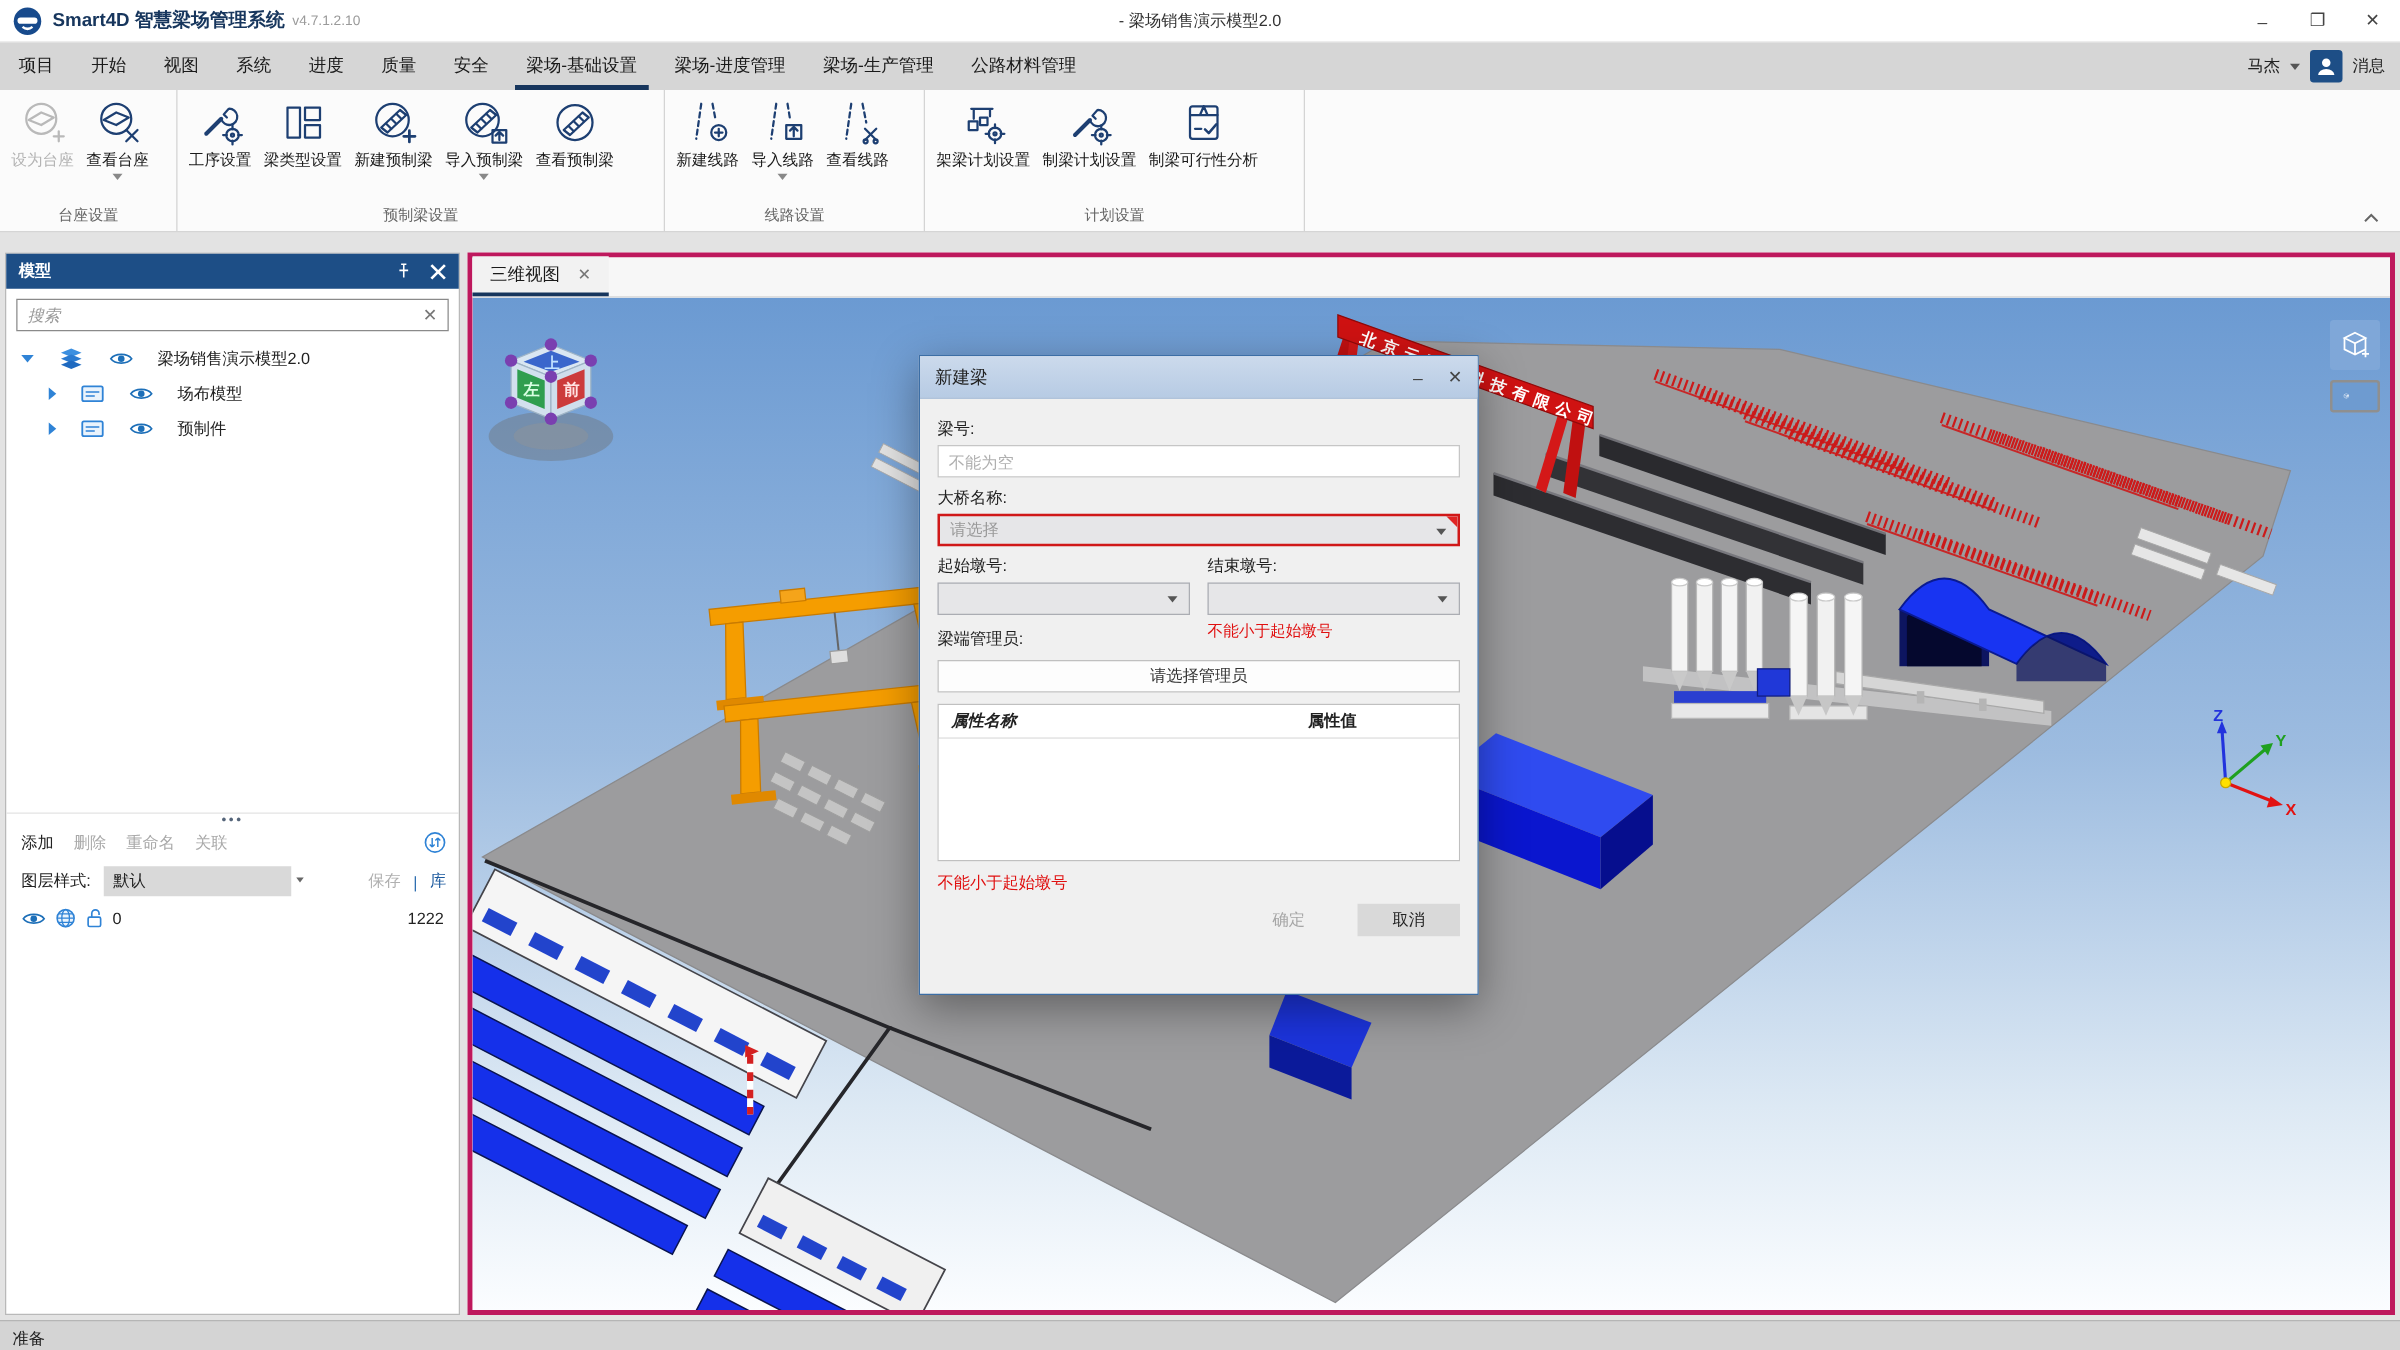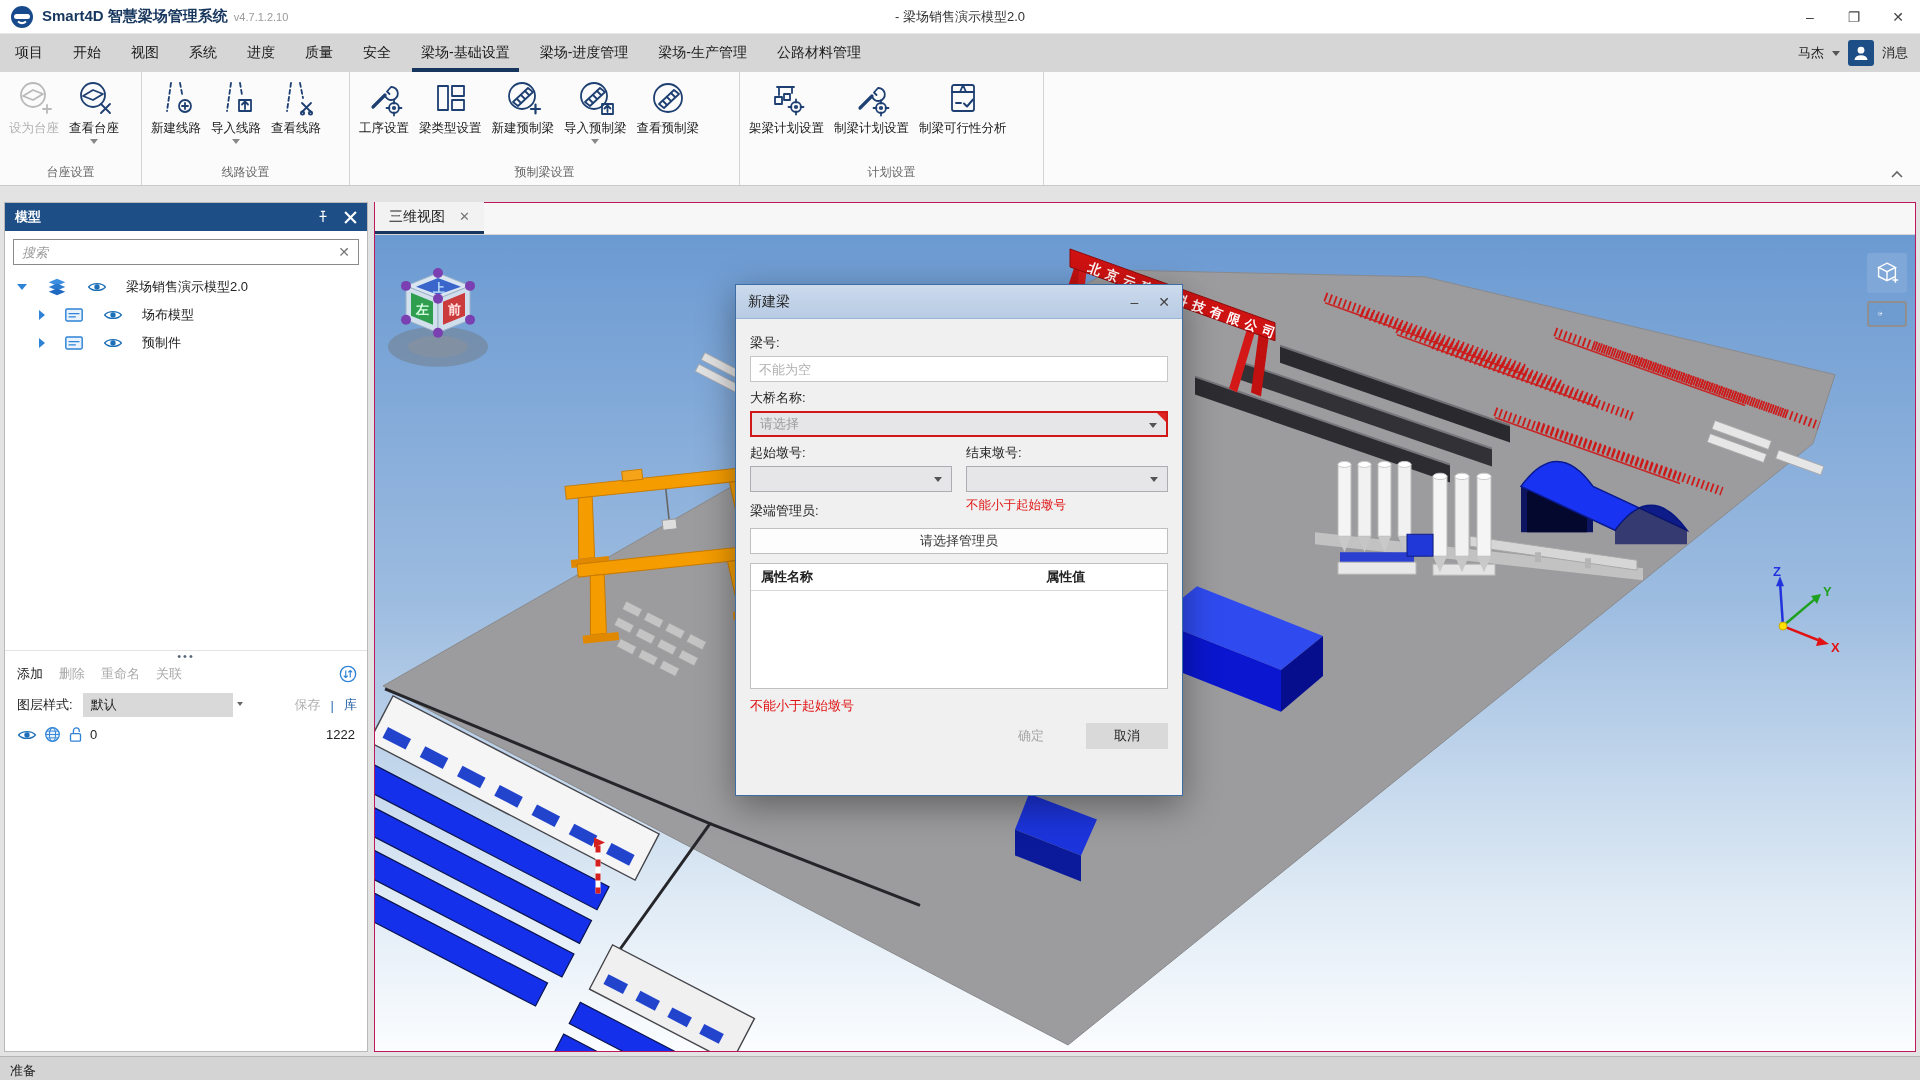--- a/index.html
+++ b/index.html
@@ -57,21 +57,21 @@
   .lssave{margin-left:auto;color:#b0b0b0;}
   .lssep{color:#2f6fb0;margin:0 4px;}
   .lslib{color:#1c5a9e;}
   .act-add{color:#222;}
   .act-gray{color:#a9a9a9;margin-left:10px;}
   .sorticon{margin-left:auto;}
   .cntrow{display:flex;align-items:center;padding:4px 12px 8px 12px;gap:7px;font-size:13px;color:#222;}
   .cnt1222{margin-left:auto;}
   .lp-bottomfill{height:300px;}
   
-  .vport{position:absolute;left:374px;top:16px;right:4px;bottom:4px;background:#fff;border:1px solid #be185d;display:flex;flex-direction:column;}
+  .vport{position:absolute;left:374px;top:16px;right:4px;bottom:4px;background:#fff;border:4px solid #be185d;display:flex;flex-direction:column;}
   .tabbar{height:32px;background:#f7f7f7;border-bottom:1px solid #d6d6d6;display:flex;align-items:flex-end;}
   .tab{height:32px;display:flex;align-items:center;gap:14px;padding:0 14px;font-size:14px;color:#1a1a1a;border-bottom:3px solid #17365d;background:#f2f2f2;}
   .tabclose{color:#777;font-size:13px;}
   .scene{position:relative;flex:1;overflow:hidden;}
   .scene svg.world{position:absolute;inset:0;width:100%;height:100%;}
   .vbtns{position:absolute;right:8px;top:18px;display:flex;flex-direction:column;gap:8px;}
   .vbtn{width:40px;height:40px;border-radius:3px;background:#7fa7d8;display:flex;align-items:center;justify-content:center;}
   .vbtn.sel{background:#6e9bd0;border:2px solid #8f8f8f;}
   
   .dialog{position:absolute;left:735px;top:284px;width:448px;height:512px;background:#f0f0f0;border:1px solid #3c6ea5;box-shadow:0 10px 34px rgba(0,0,0,.38);z-index:60;display:flex;flex-direction:column;}
@@ -86,21 +86,21 @@
   .sel{position:relative;height:26px;background:#e6e6e8;border:1px solid #abadb3;display:flex;align-items:center;padding:0 22px 0 8px;color:#9a9a9a;overflow:hidden;}
   .sel .car{position:absolute;right:9px;top:10px;width:0;height:0;border-left:4px solid transparent;border-right:4px solid transparent;border-top:5px solid #555;}
   .sel.warn{border:2px solid #d01818;}
   .sel.warn::after{content:"";position:absolute;top:0;right:0;border-top:9px solid #e02424;border-left:9px solid transparent;}
   .tworow{display:flex;gap:14px;}
   .col{flex:1;min-width:0;}
   .errtext{color:#e01010;font-size:12.5px;margin-top:5px;}
   .mgrbtn{margin-top:4px;height:26px;background:#fdfdfd;border:1px solid #c0c0c0;display:flex;align-items:center;justify-content:center;color:#333;}
   .attrtable{margin-top:9px;border:1px solid #c0c0c0;background:#fff;}
   .attrhead{display:flex;height:27px;align-items:center;border-bottom:1px solid #d8d8d8;font-weight:bold;}
-  .ah-name{padding-left:10px;width:71%;}
+  .ah-name{padding-left:10px;width:71%;font-style:italic;}
   .attrbody{height:97px;background:#fff;}
   .bottomerr{margin-top:8px;color:#e01010;font-size:13px;}
   .dlg-footer{display:flex;justify-content:flex-end;align-items:center;gap:14px;padding:8px 0 2px 0;}
   .btn-ok{width:82px;height:26px;display:flex;align-items:center;justify-content:center;color:#a6a6a6;background:transparent;}
   .btn-cancel{width:82px;height:26px;display:flex;align-items:center;justify-content:center;color:#222;background:#d9d9d9;}
   
   .statusbar{position:absolute;left:0;right:0;bottom:0;height:24px;background:#d4d4d4;border-top:1px solid #b5b5b5;display:flex;align-items:flex-end;padding:0 10px;font-size:13px;color:#222;}
   .ric{stroke:#1d3f72;fill:none;stroke-width:1.8;stroke-linecap:round;stroke-linejoin:round;}
   .ric.dis{stroke:#b9b9b9;}
 </style>
@@ -166,20 +166,76 @@
             <polygon points="9,18 19,12 29,16 19,22"></polygon>
             <path d="M27 26 l9 9 M36 26 l-9 9"></path>
         </svg>
         <span class="rlabel">查看台座</span>
           <span class="ddchev"></span>
       </div>
     </div>
     <div class="rgrouplabel">台座设置</div>
   </div>
 
+  <div class="rgroup" style="width:390px">
+    <div class="rbtns">
+      <div class="rbtn">
+        <svg viewBox="0 0 40 40" class="ric">
+          <path d="M9 29 L21 17" stroke-width="3.2"></path>
+            <path d="M21 17 a6.5 6.5 0 1 0 6 -8 l-4 4.5 2.5 2.5"></path>
+          <circle cx="30" cy="30" r="5"></circle>
+            <path d="M30 22.5 v3 M30 34.5 v3 M22.5 30 h3 M34.5 30 h3"></path>
+            <circle cx="30" cy="30" r="1.2"></circle>
+        </svg>
+        <span class="rlabel">工序设置</span>
+          <span class="ddspace"></span>
+      </div>
+      <div class="rbtn">
+        <svg viewBox="0 0 40 40" class="ric">
+          <rect x="8" y="8" width="10" height="24"></rect>
+            <rect x="22" y="8" width="12" height="10"></rect>
+            <rect x="22" y="22" width="12" height="10"></rect>
+        </svg>
+        <span class="rlabel">梁类型设置</span>
+          <span class="ddspace"></span>
+      </div>
+      <div class="rbtn">
+        <svg viewBox="0 0 40 40" class="ric">
+          <circle cx="19" cy="18" r="13"></circle>
+            <polygon points="10,24 25,10 30,14 15,28"></polygon>
+            <path d="M14 21 l4 4 M18 17 l4 4 M22 13 l4 4"></path>
+          <path d="M28 31 h9 M32.5 26.5 v9" stroke-width="2.2"></path>
+        </svg>
+        <span class="rlabel">新建预制梁</span>
+          <span class="ddspace"></span>
+      </div>
+      <div class="rbtn">
+        <svg viewBox="0 0 40 40" class="ric">
+          <circle cx="19" cy="18" r="13"></circle>
+            <polygon points="10,24 25,10 30,14 15,28"></polygon>
+            <path d="M14 21 l4 4 M18 17 l4 4 M22 13 l4 4"></path>
+          <rect x="27" y="26" width="11" height="10"></rect>
+            <path d="M32.5 34 v-6 M29.5 30.5 l3 -3 3 3"></path>
+        </svg>
+        <span class="rlabel">导入预制梁</span>
+          <span class="ddchev"></span>
+      </div>
+      <div class="rbtn">
+        <svg viewBox="0 0 40 40" class="ric">
+          <circle cx="20" cy="20" r="14"></circle>
+            <polygon points="11,26 26,12 31,16 16,30"></polygon>
+            <path d="M15 23 l4 4 M19 19 l4 4 M23 15 l4 4"></path>
+        </svg>
+        <span class="rlabel">查看预制梁</span>
+          <span class="ddspace"></span>
+      </div>
+    </div>
+    <div class="rgrouplabel">预制梁设置</div>
+  </div>
+
   <div class="rgroup" style="width:208px">
     <div class="rbtns">
       <div class="rbtn">
         <svg viewBox="0 0 40 40" class="ric">
           <path d="M15 5 L11 33" stroke-dasharray="4 3"></path>
             <path d="M24 5 L26.5 18" stroke-dasharray="4 3"></path>
           <circle cx="29" cy="28" r="6"></circle>
             <path d="M26 28 h6 M29 25 v6"></path>
         </svg>
         <span class="rlabel">新建线路</span>
@@ -201,76 +257,20 @@
             <path d="M24 5 L27 20" stroke-dasharray="4 3"></path>
           <path d="M26 25 l9 9 M35 25 l-9 9"></path>
             <circle cx="26.5" cy="35" r="1.6"></circle>
             <circle cx="34.5" cy="35" r="1.6"></circle>
         </svg>
         <span class="rlabel">查看线路</span>
           <span class="ddspace"></span>
       </div>
     </div>
     <div class="rgrouplabel">线路设置</div>
-  </div>
-
-  <div class="rgroup" style="width:390px">
-    <div class="rbtns">
-      <div class="rbtn">
-        <svg viewBox="0 0 40 40" class="ric">
-          <path d="M9 29 L21 17" stroke-width="3.2"></path>
-            <path d="M21 17 a6.5 6.5 0 1 0 6 -8 l-4 4.5 2.5 2.5"></path>
-          <circle cx="30" cy="30" r="5"></circle>
-            <path d="M30 22.5 v3 M30 34.5 v3 M22.5 30 h3 M34.5 30 h3"></path>
-            <circle cx="30" cy="30" r="1.2"></circle>
-        </svg>
-        <span class="rlabel">工序设置</span>
-          <span class="ddspace"></span>
-      </div>
-      <div class="rbtn">
-        <svg viewBox="0 0 40 40" class="ric">
-          <rect x="8" y="8" width="10" height="24"></rect>
-            <rect x="22" y="8" width="12" height="10"></rect>
-            <rect x="22" y="22" width="12" height="10"></rect>
-        </svg>
-        <span class="rlabel">梁类型设置</span>
-          <span class="ddspace"></span>
-      </div>
-      <div class="rbtn">
-        <svg viewBox="0 0 40 40" class="ric">
-          <circle cx="19" cy="18" r="13"></circle>
-            <polygon points="10,24 25,10 30,14 15,28"></polygon>
-            <path d="M14 21 l4 4 M18 17 l4 4 M22 13 l4 4"></path>
-          <path d="M28 31 h9 M32.5 26.5 v9" stroke-width="2.2"></path>
-        </svg>
-        <span class="rlabel">新建预制梁</span>
-          <span class="ddspace"></span>
-      </div>
-      <div class="rbtn">
-        <svg viewBox="0 0 40 40" class="ric">
-          <circle cx="19" cy="18" r="13"></circle>
-            <polygon points="10,24 25,10 30,14 15,28"></polygon>
-            <path d="M14 21 l4 4 M18 17 l4 4 M22 13 l4 4"></path>
-          <rect x="27" y="26" width="11" height="10"></rect>
-            <path d="M32.5 34 v-6 M29.5 30.5 l3 -3 3 3"></path>
-        </svg>
-        <span class="rlabel">导入预制梁</span>
-          <span class="ddchev"></span>
-      </div>
-      <div class="rbtn">
-        <svg viewBox="0 0 40 40" class="ric">
-          <circle cx="20" cy="20" r="14"></circle>
-            <polygon points="11,26 26,12 31,16 16,30"></polygon>
-            <path d="M15 23 l4 4 M19 19 l4 4 M23 15 l4 4"></path>
-        </svg>
-        <span class="rlabel">查看预制梁</span>
-          <span class="ddspace"></span>
-      </div>
-    </div>
-    <div class="rgrouplabel">预制梁设置</div>
   </div>
 
   <div class="rgroup" style="width:304px">
     <div class="rbtns">
       <div class="rbtn">
         <svg viewBox="0 0 40 40" class="ric">
           <path d="M10 9 h17 M12 9 v8 M25 9 v6"></path>
             <rect x="8" y="19" width="7" height="7"></rect>
             <rect x="17" y="16" width="6" height="6"></rect>
           <circle cx="29" cy="29" r="5"></circle>

